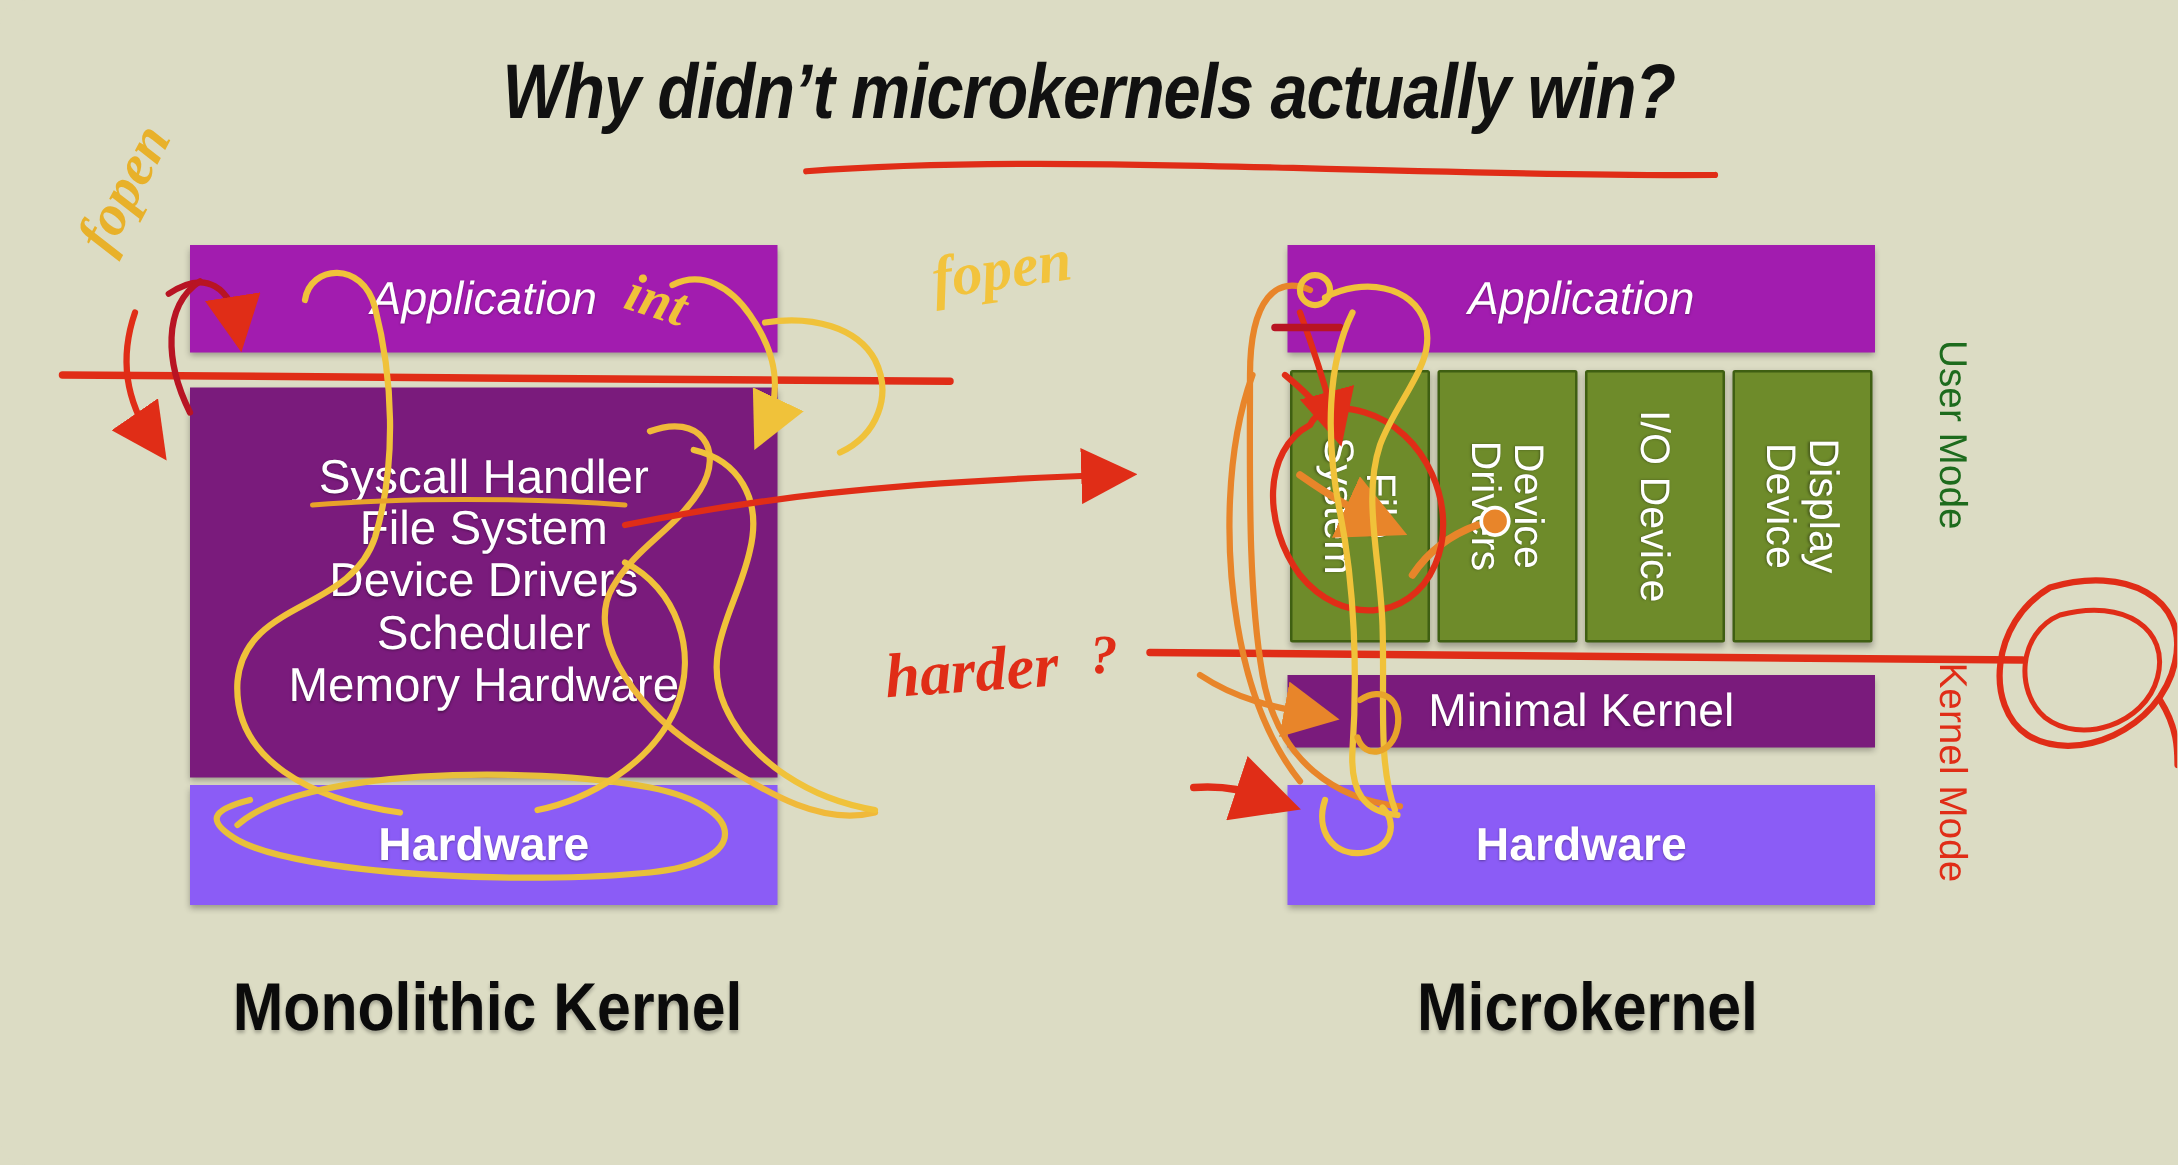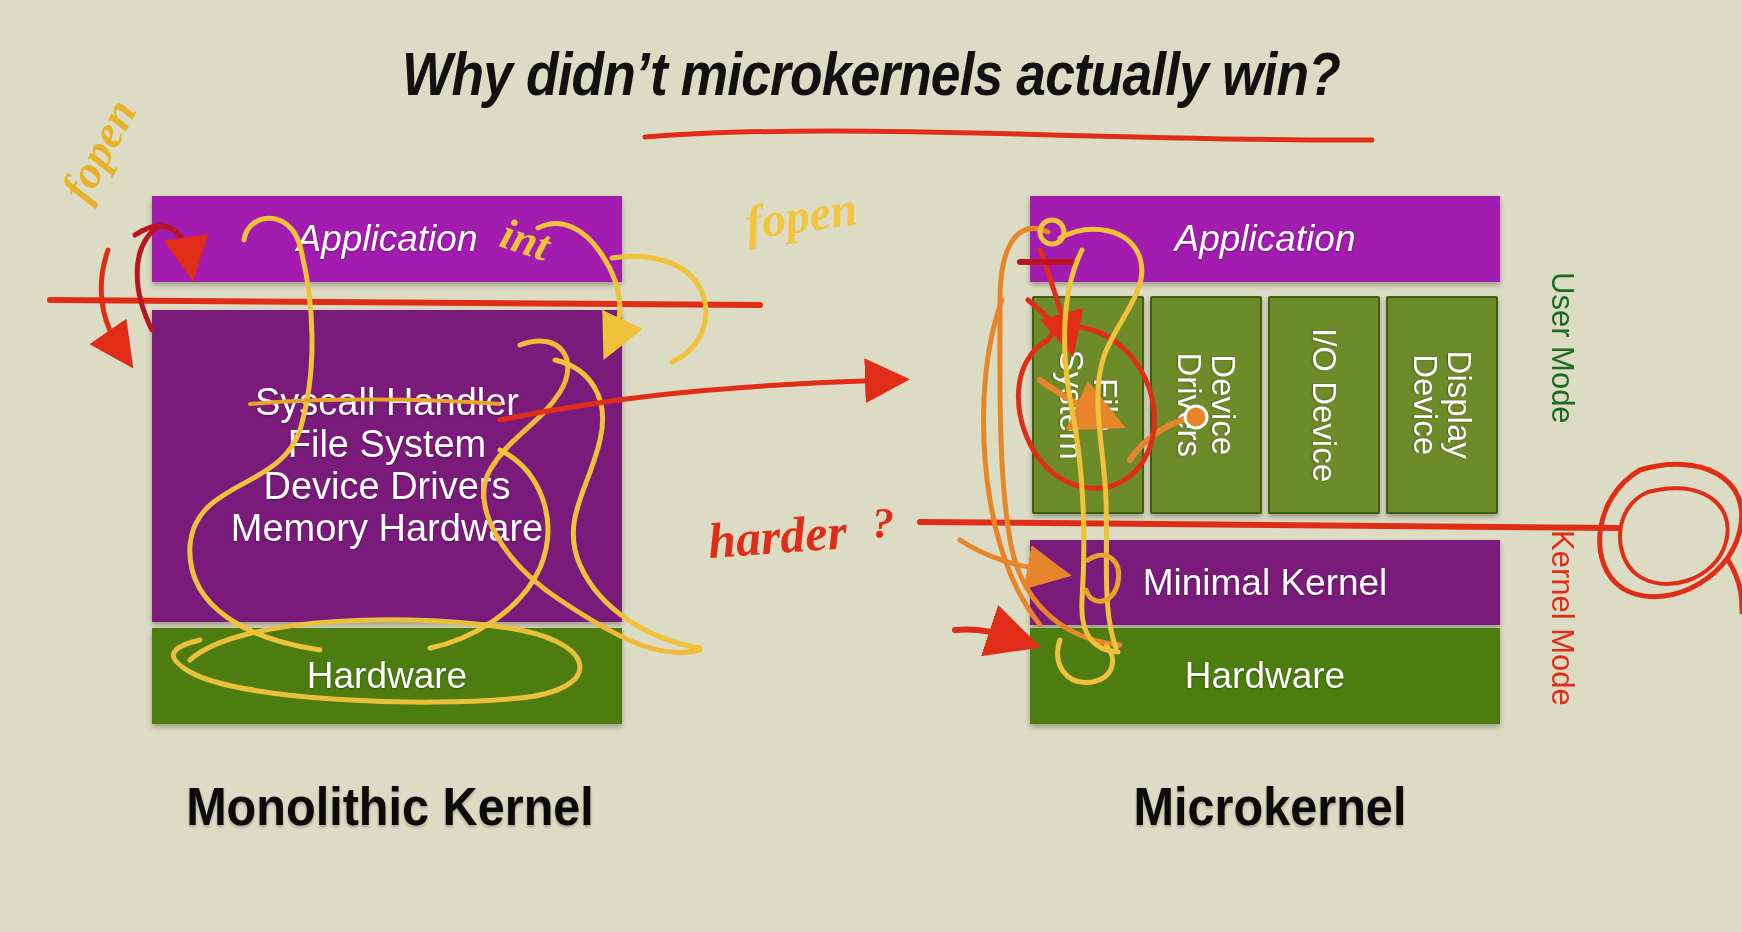--- a/index.html
+++ b/index.html
@@ -23,21 +23,21 @@
   
   .blk{
     position:absolute;box-sizing:border-box;
     display:flex;align-items:center;justify-content:center;
     color:#ffffff;font-size:37px;font-weight:400;
     text-shadow:0 1px 2px rgba(0,0,0,.35);
     box-shadow:0 3px 5px rgba(0,0,0,.30);
   }
   .app   {background:#a21caf;font-style:italic;}
   .kern  {background:#7a1b7c;}
-  .hw    {background:#4d7c0f;}
+  .hw    {background:#8b5cf6;font-weight:bold;}
   .svc   {background:#6e8b2a;border:2px solid #3f5f12;border-radius:2px;}
 
   .kern-stack{
     position:absolute;box-sizing:border-box;background:#7a1b7c;
     display:flex;flex-direction:column;align-items:center;justify-content:center;
     box-shadow:0 3px 5px rgba(0,0,0,.30);
   }
   .kern-stack .line{
     color:#fff;font-size:38px;line-height:1.10;white-space:nowrap;
     text-shadow:0 1px 2px rgba(0,0,0,.35);
@@ -99,20 +99,21 @@
   <div id="title">Why didn’t microkernels actually win?</div>
 
   <div class="blk app" style="left:152px;top:196px;width:470px;height:86px;">
     <span>Application</span>
   </div>
 
   <div class="kern-stack" style="left:152px;top:310px;width:470px;height:312px;">
     <span class="line">Syscall Handler</span>
     <span class="line">File System</span>
     <span class="line">Device Drivers</span>
+    <span class="line">Scheduler</span>
     <span class="line">Memory Hardware</span>
   </div>
 
   <div class="blk hw" style="left:152px;top:628px;width:470px;height:96px;">
     <span>Hardware</span>
   </div>
 
   <div class="caption" style="left:100px;top:775px;width:580px;">Monolithic Kernel</div>
 
   <div class="blk app" style="left:1030px;top:196px;width:470px;height:86px;">
@@ -139,21 +140,21 @@
     </div>
   </div>
 
   <div class="blk svc" style="left:1386px;top:296px;width:112px;height:218px;">
     <div class="vlabel two">
       <div>Display</div>
       <div>Device</div>
     </div>
   </div>
 
-  <div class="blk kern" style="left:1030px;top:540px;width:470px;height:85px;">
+  <div class="blk kern" style="left:1030px;top:540px;width:470px;height:58px;">
     <span>Minimal Kernel</span>
   </div>
 
   <div class="blk hw" style="left:1030px;top:628px;width:470px;height:96px;">
     <span>Hardware</span>
   </div>
 
   <div class="caption" style="left:980px;top:775px;width:580px;">Microkernel</div>
 
   <div class="mode user" style="left:1580px;top:272px;">User Mode</div>

